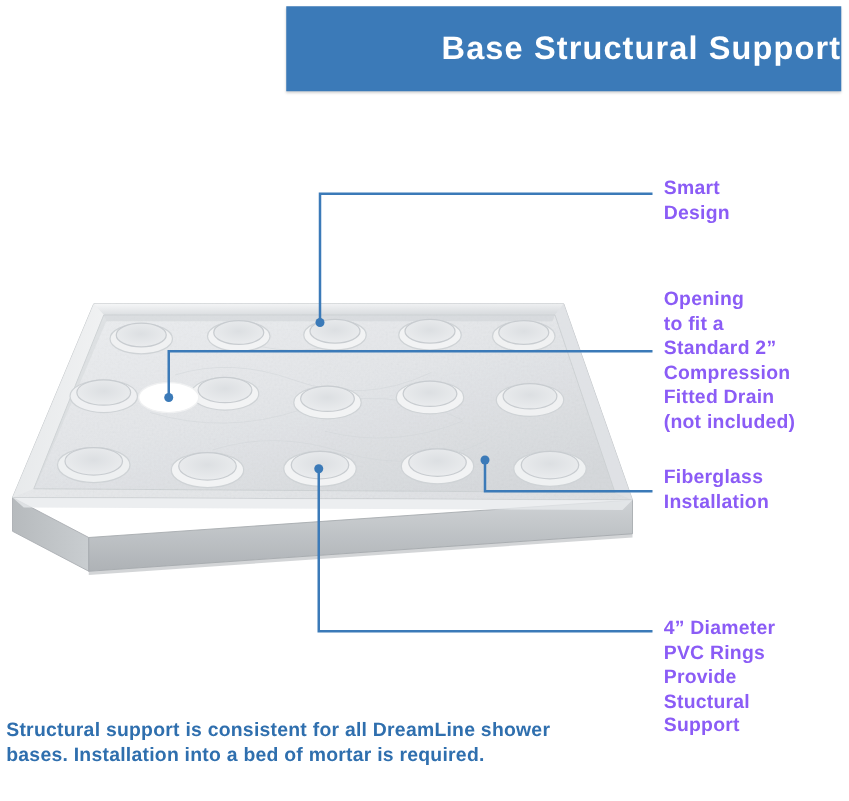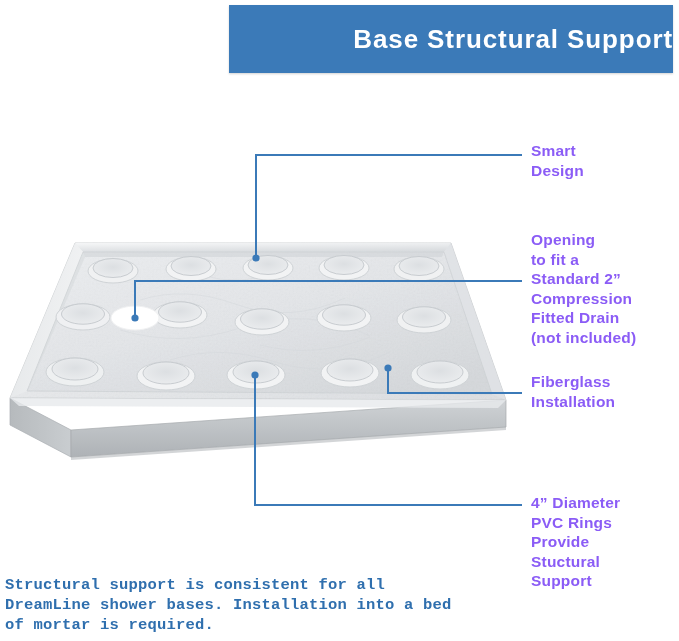--- a/index.html
+++ b/index.html
@@ -62,21 +62,21 @@
   #footer-caption {
     position: absolute;
     left: 5px;
     top: 575px;
     width: 470px;
     color: #2f6fae;
     font-size: 15.5px;
     font-weight: bold;
     line-height: 20px;
     letter-spacing: 0.2px;
-    font-family: Liberation Mono, monospace;
+    font-family: Liberation Sans, sans-serif;
   }
 
   
   #illustration {
     position: absolute;
     left: 0;
     top: 0;
     width: 679px;
     height: 641px;
   }

